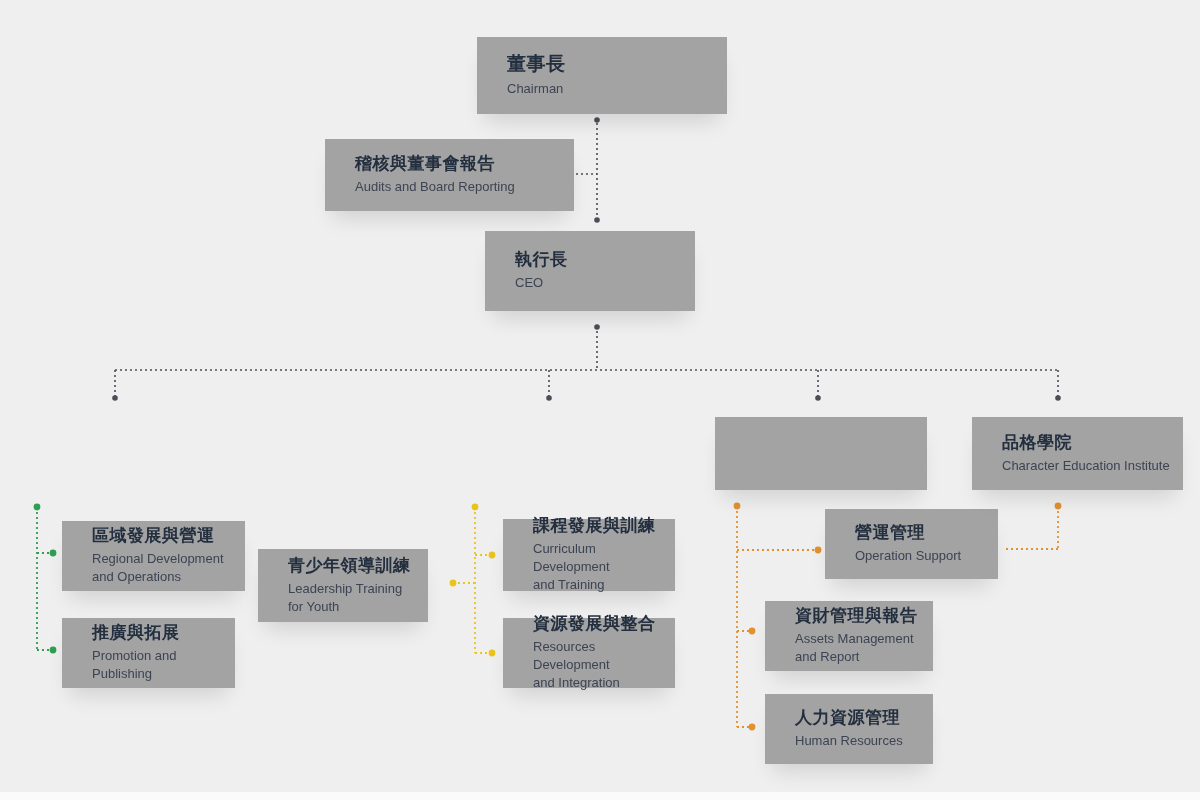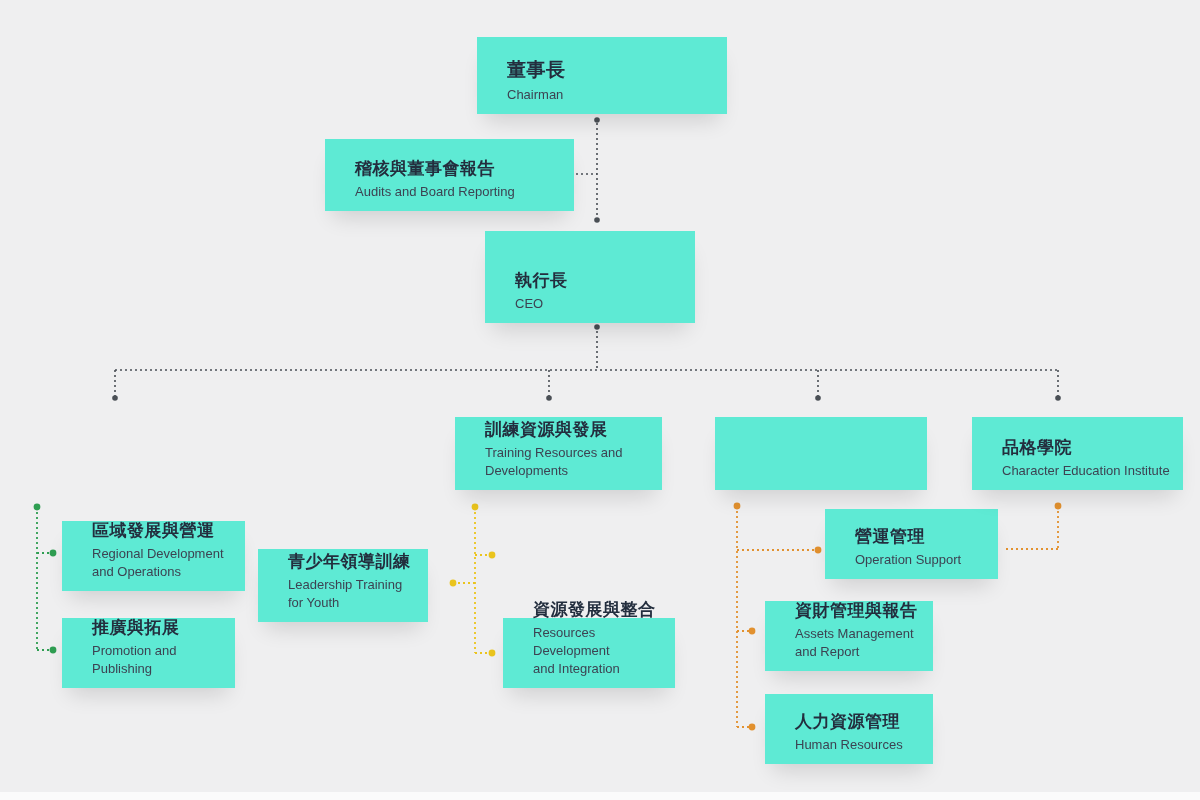--- a/index.html
+++ b/index.html
@@ -13,23 +13,23 @@
     background:#efeff0;
     overflow:hidden;
   }
   .bottom-strip{
     position:absolute;left:0;bottom:0;width:1200px;height:8px;
     background:#fbfbfb;
   }
   svg.wires{position:absolute;left:0;top:0;z-index:1;}
   .node{
     position:absolute;
-    background:#5eead4;
+    background:#a3a3a3;
     display:flex;
-    align-items:flex-end;
+    align-items:center;
     box-shadow:0 14px 22px -8px rgba(0,0,0,0.14);
     z-index:2;
   }
   .bar{width:10px;flex:0 0 10px;}
   .txt{
     display:flex;flex-direction:column;justify-content:center;
     padding:8px 12px 10px 20px;gap:3px;
   }
   .title{
     font-weight:700;
@@ -116,21 +116,21 @@
   </div>
 
   <div class="node" style="left:325px;top:139px;width:249px;height:72px">
     <span class="bar" style="background:#9c9c9c"></span>
     <div class="txt">
       <div class="title">稽核與董事會報告</div>
       <div class="sub">Audits and Board Reporting</div>
     </div>
   </div>
 
-  <div class="node" style="left:485px;top:231px;width:210px;height:92px">
+  <div class="node" style="left:485px;top:231px;width:210px;height:80px">
     <span class="bar" style="background:#93aad8"></span>
     <div class="txt">
       <div class="title">執行長</div>
       <div class="sub">CEO</div>
     </div>
   </div>
 
 
   <div class="node" style="left:62px;top:521px;width:183px;height:70px">
     <span class="bar" style="background:#aed3b5"></span>
@@ -151,29 +151,29 @@
 
   <div class="node" style="left:258px;top:549px;width:170px;height:73px">
     <span class="bar" style="background:#eddfa6"></span>
     <div class="txt">
       <div class="title">青少年領導訓練</div>
       <div class="sub">Leadership Training
 for Youth</div>
     </div>
   </div>
 
-  <div class="node" style="left:455px;top:417px;width:207px;height:73px">
-    <span class="bar" style="background:#eac41d"></span>
-    <div class="txt">
-      <div class="title">訓練資源與發展</div>
-      <div class="sub">Training Resources and
-Developments</div>
-    </div>
-  </div>
-
+
+  <div class="node" style="left:503px;top:519px;width:172px;height:72px">
+    <span class="bar" style="background:#f0e0a2"></span>
+    <div class="txt">
+      <div class="title">課程發展與訓練</div>
+      <div class="sub">Curriculum Development
+and Training</div>
+    </div>
+  </div>
 
   <div class="node" style="left:503px;top:618px;width:172px;height:70px">
     <span class="bar" style="background:#f0e0a2"></span>
     <div class="txt">
       <div class="title">資源發展與整合</div>
       <div class="sub">Resources Development
 and Integration</div>
     </div>
   </div>
 

